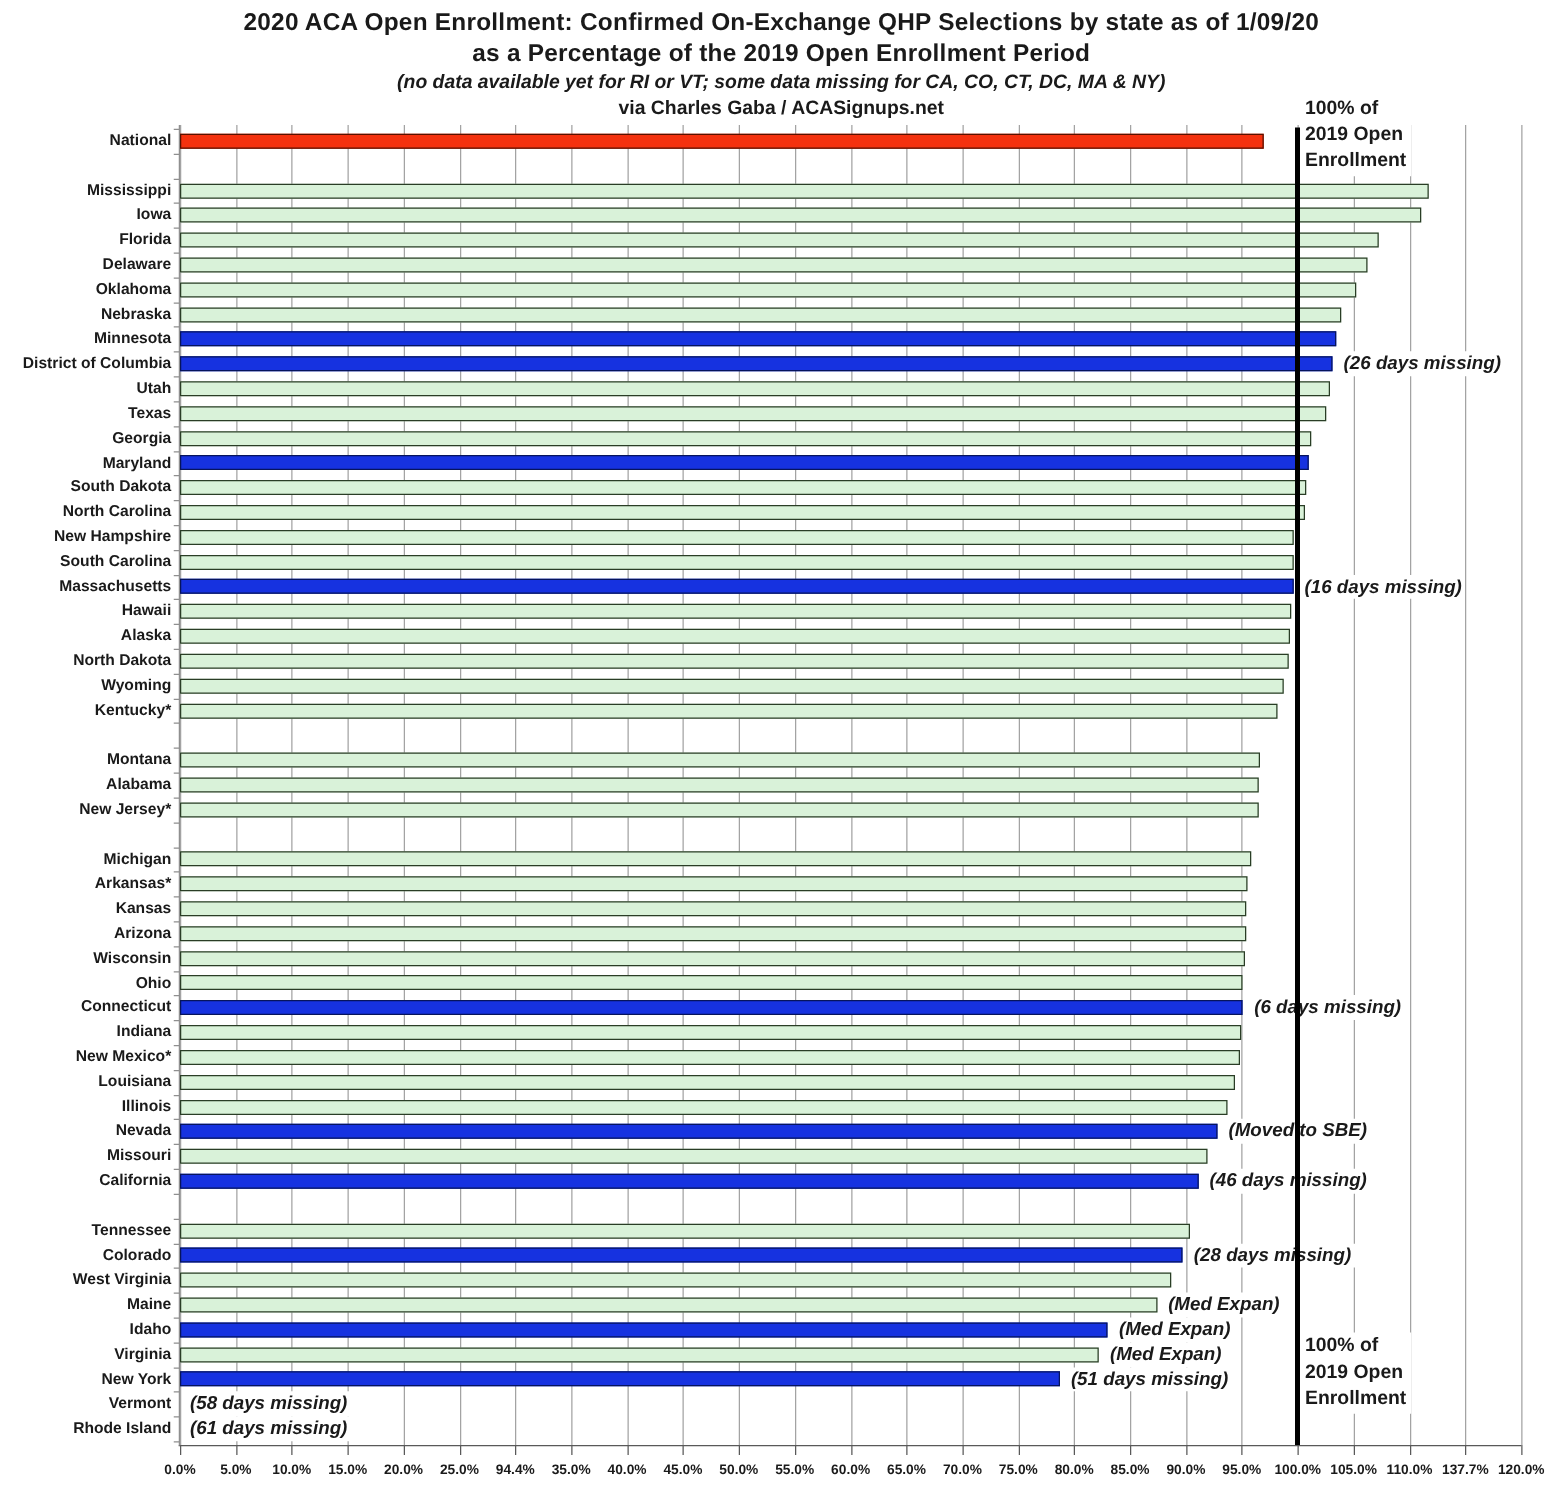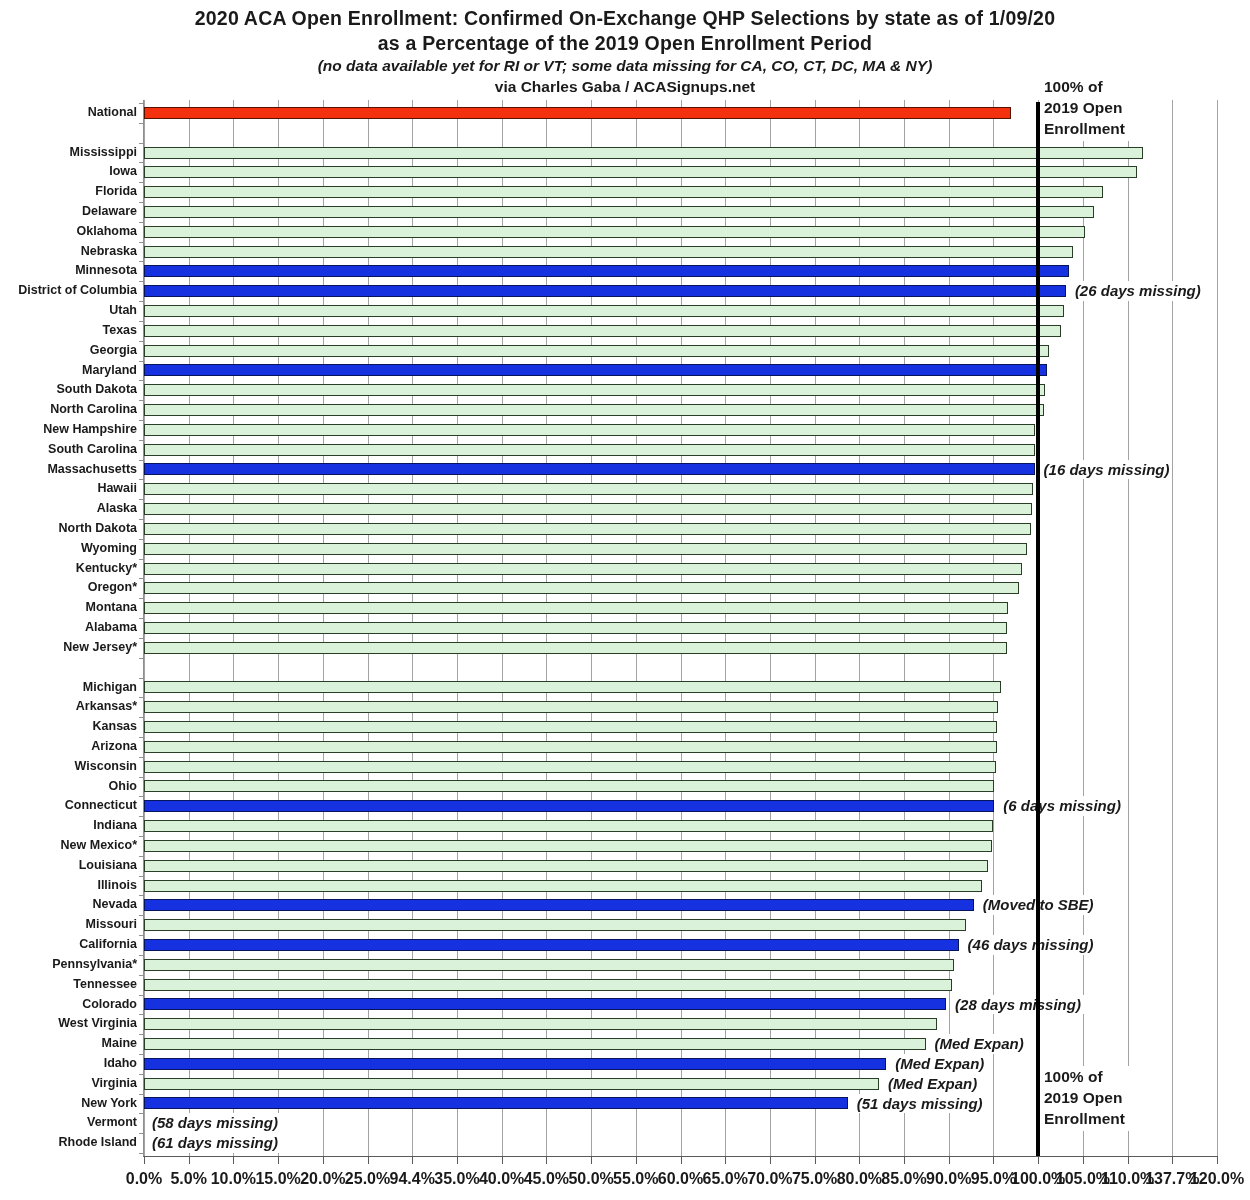--- a/index.html
+++ b/index.html
@@ -25,21 +25,21 @@
   .bar.sbm{background:#1632e0;border:1.5px solid #06145c;}
   .annotation{position:absolute;white-space:nowrap;font-size:15px;font-weight:700;
         font-style:italic;color:#1a1a1a;background:#ffffff;padding:0 3px;z-index:6;}
   .ref-line{position:absolute;top:2px;bottom:0;width:4px;margin-left:-2px;
         background:#000000;z-index:4;}
   .ref-label{position:absolute;font-size:15.5px;font-weight:700;color:#1a1a1a;
         line-height:21px;white-space:pre-line;background:#ffffff;padding:0 4px 2px 4px;z-index:7;}
   .ref-label.top{left:1040px;top:76px;}
   .ref-label.bottom{left:1040px;top:1066px;}
   .xtick{position:absolute;width:1px;height:8px;background:#595959;z-index:1;}
-  .xtick-label{position:absolute;transform:translateX(-50%);font-size:16px;
+  .xtick-label{position:absolute;transform:translateX(-50%);font-size:11px;
         font-weight:700;color:#1a1a1a;white-space:nowrap;}
   .ytick{position:absolute;width:5px;height:1px;background:#8f8f8f;z-index:1;}
 </style>
 </head>
 <body>
 
 <div class="page">
   <div class="title1">2020 ACA Open Enrollment: Confirmed On-Exchange QHP Selections by state as of 1/09/20</div>
   <div class="title2">as a Percentage of the 2019 Open Enrollment Period</div>
   <div class="title3">(no data available yet for RI or VT; some data missing for CA, CO, CT, DC, MA &amp; NY)</div>
@@ -263,24 +263,20 @@
         <div class="bar ffm" style="width: 82.6667%; height: 12px; top: 3.90566px;"></div>
       </div>
       <div class="row" style="top: 438.849px; height: 19.8113px;">
         <div class="row-label" style="top: 0px; line-height: 19.8113px;">Wyoming</div>
         <div class="bar ffm" style="width: 82.3333%; height: 12px; top: 3.90566px;"></div>
       </div>
       <div class="row" style="top: 458.66px; height: 19.8113px;">
         <div class="row-label" style="top: 0px; line-height: 19.8113px;">Kentucky*</div>
         <div class="bar ffm" style="width: 81.8333%; height: 12px; top: 3.90566px;"></div>
       </div>
-      <div class="row" style="top: 478.472px; height: 19.8113px;">
-        <div class="row-label" style="top: 0px; line-height: 19.8113px;">Oregon*</div>
-        <div class="bar ffm" style="width: 81.5833%; height: 12px; top: 3.90566px;"></div>
-      </div>
       <div class="row" style="top: 498.283px; height: 19.8113px;">
         <div class="row-label" style="top: 0px; line-height: 19.8113px;">Montana</div>
         <div class="bar ffm" style="width: 80.5%; height: 12px; top: 3.90566px;"></div>
       </div>
       <div class="row" style="top: 518.094px; height: 19.8113px;">
         <div class="row-label" style="top: 0px; line-height: 19.8113px;">Alabama</div>
         <div class="bar ffm" style="width: 80.4167%; height: 12px; top: 3.90566px;"></div>
       </div>
       <div class="row" style="top: 537.906px; height: 19.8113px;">
         <div class="row-label" style="top: 0px; line-height: 19.8113px;">New Jersey*</div>
@@ -337,24 +333,20 @@
         <div class="annotation" style="left: calc(77.3333% + 6px); top: 0px; line-height: 19.8113px;">(Moved to SBE)</div>
       </div>
       <div class="row" style="top: 815.264px; height: 19.8113px;">
         <div class="row-label" style="top: 0px; line-height: 19.8113px;">Missouri</div>
         <div class="bar ffm" style="width: 76.5833%; height: 12px; top: 3.90566px;"></div>
       </div>
       <div class="row" style="top: 835.075px; height: 19.8113px;">
         <div class="row-label" style="top: 0px; line-height: 19.8113px;">California</div>
         <div class="bar sbm" style="width: 75.9167%; height: 12px; top: 3.90566px;"></div>
         <div class="annotation" style="left: calc(75.9167% + 6px); top: 0px; line-height: 19.8113px;">(46 days missing)</div>
-      </div>
-      <div class="row" style="top: 854.887px; height: 19.8113px;">
-        <div class="row-label" style="top: 0px; line-height: 19.8113px;">Pennsylvania*</div>
-        <div class="bar ffm" style="width: 75.5%; height: 12px; top: 3.90566px;"></div>
       </div>
       <div class="row" style="top: 874.698px; height: 19.8113px;">
         <div class="row-label" style="top: 0px; line-height: 19.8113px;">Tennessee</div>
         <div class="bar ffm" style="width: 75.3333%; height: 12px; top: 3.90566px;"></div>
       </div>
       <div class="row" style="top: 894.509px; height: 19.8113px;">
         <div class="row-label" style="top: 0px; line-height: 19.8113px;">Colorado</div>
         <div class="bar sbm" style="width: 74.75%; height: 12px; top: 3.90566px;"></div>
         <div class="annotation" style="left: calc(74.75% + 6px); top: 0px; line-height: 19.8113px;">(28 days missing)</div>
       </div>

